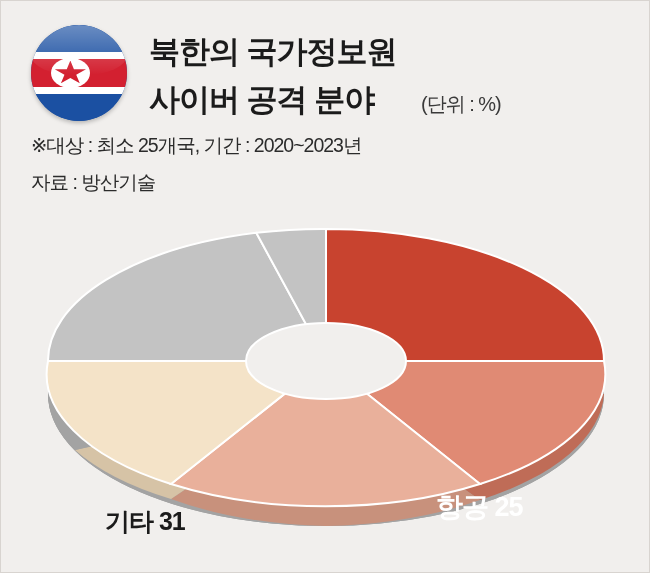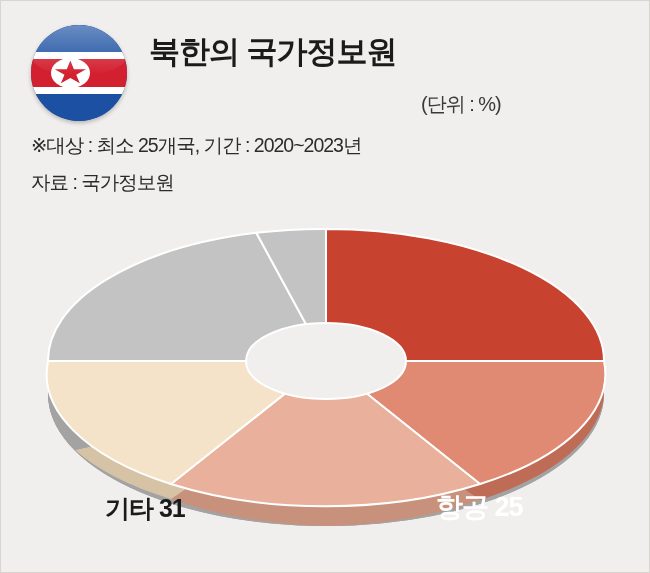--- a/index.html
+++ b/index.html
@@ -77,44 +77,45 @@
   }
   svg{display:block;}
   .slice-label{
     position:absolute;
     font-weight:bold;
     letter-spacing:-1px;
     white-space:nowrap;
     color:#1b1b1b;
   }
   .lbl-air{left:435px;top:288px;font-size:27px;color:#ffffff;text-align:center;}
-  .lbl-etc{left:104px;top:291px;font-size:25px;color:#1b1b1b;}
+  .lbl-etc{left:104px;top:304px;font-size:25px;color:#1b1b1b;}
 </style>
 </head>
 <body>
 
 <div id="page">
 
   <div class="header">
 
     <div class="flag">
       <div class="band-top"></div>
       <div class="band-white1"></div>
       <div class="band-red"></div>
       <div class="band-white2"></div>
       <div class="band-bot"></div>
       <div class="disc"></div>
       <div class="star"></div>
       <div class="gloss"></div>
     </div>
 
     <div class="title1">북한의 국가정보원</div>
+    <div class="title2">사이버 공격 분야</div>
     <div class="unit">(단위 : %)</div>
     <div class="note1">※대상 : 최소 25개국, 기간 : 2020~2023년</div>
-    <div class="note2">자료 : 국가정보원</div>
+    <div class="note2">자료 : 방산기술</div>
   </div>
 
   <div class="chartwrap">
     <svg width="650" height="360" viewBox="0 0 650 360">
       <defs>
         <clipPath id="belowMid">
             <rect x="0" y="160" width="650" height="200"></rect>
           </clipPath>
       </defs>
 

